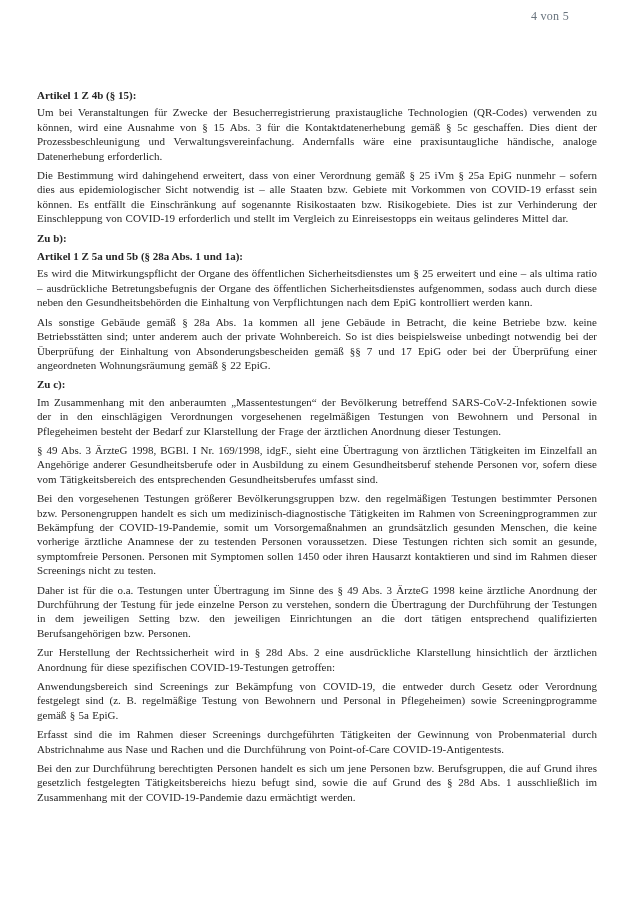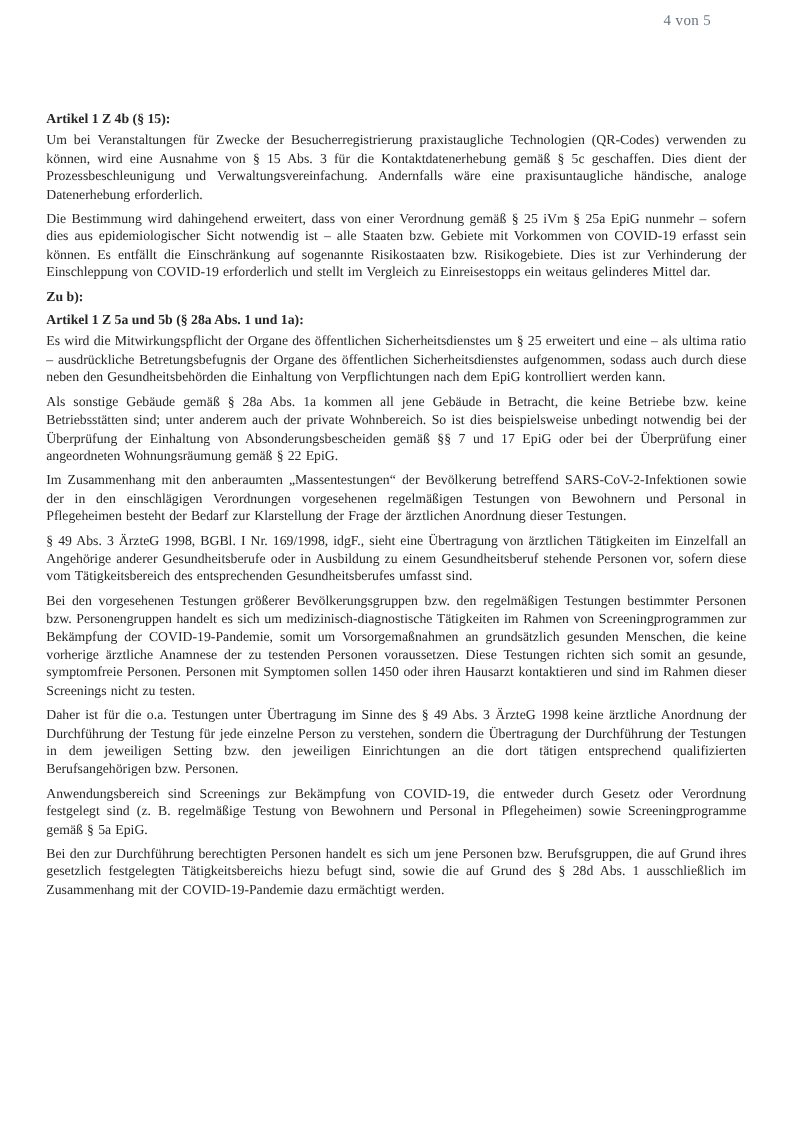--- a/index.html
+++ b/index.html
@@ -51,20 +51,23 @@
 <div class="page">
   <div class="page-number">4 von 5</div>
   <main class="doc-body">
       <div class="doc-heading">Artikel 1 Z 4b (§ 15):</div>
       <div class="doc-paragraph">Um bei Veranstaltungen für Zwecke der Besucherregistrierung praxistaugliche Technologien (QR-Codes) verwenden zu können, wird eine Ausnahme von § 15 Abs. 3 für die Kontaktdatenerhebung gemäß § 5c geschaffen. Dies dient der Prozessbeschleunigung und Verwaltungsvereinfachung. Andernfalls wäre eine praxisuntaugliche händische, analoge Datenerhebung erforderlich.</div>
       <div class="doc-paragraph">Die Bestimmung wird dahingehend erweitert, dass von einer Verordnung gemäß § 25 iVm § 25a EpiG nunmehr – sofern dies aus epidemiologischer Sicht notwendig ist – alle Staaten bzw. Gebiete mit Vorkommen von COVID-19 erfasst sein können. Es entfällt die Einschränkung auf sogenannte Risikostaaten bzw. Risikogebiete. Dies ist zur Verhinderung der Einschleppung von COVID-19 erforderlich und stellt im Vergleich zu Einreisestopps ein weitaus gelinderes Mittel dar.</div>
       <div class="doc-heading">Zu b):</div>
       <div class="doc-heading">Artikel 1 Z 5a und 5b (§ 28a Abs. 1 und 1a):</div>
       <div class="doc-paragraph">Es wird die Mitwirkungspflicht der Organe des öffentlichen Sicherheitsdienstes um § 25 erweitert und eine – als ultima ratio – ausdrückliche Betretungsbefugnis der Organe des öffentlichen Sicherheitsdienstes aufgenommen, sodass auch durch diese neben den Gesundheitsbehörden die Einhaltung von Verpflichtungen nach dem EpiG kontrolliert werden kann.</div>
       <div class="doc-paragraph">Als sonstige Gebäude gemäß § 28a Abs. 1a kommen all jene Gebäude in Betracht, die keine Betriebe bzw. keine Betriebsstätten sind; unter anderem auch der private Wohnbereich. So ist dies beispielsweise unbedingt notwendig bei der Überprüfung der Einhaltung von Absonderungsbescheiden gemäß §§ 7 und 17 EpiG oder bei der Überprüfung einer angeordneten Wohnungsräumung gemäß § 22 EpiG.</div>
+      <div class="doc-heading">Zu c):</div>
       <div class="doc-paragraph">Im Zusammenhang mit den anberaumten „Massentestungen“ der Bevölkerung betreffend SARS-CoV-2-Infektionen sowie der in den einschlägigen Verordnungen vorgesehenen regelmäßigen Testungen von Bewohnern und Personal in Pflegeheimen besteht der Bedarf zur Klarstellung der Frage der ärztlichen Anordnung dieser Testungen.</div>
       <div class="doc-paragraph">§ 49 Abs. 3 ÄrzteG 1998, BGBl. I Nr. 169/1998, idgF., sieht eine Übertragung von ärztlichen Tätigkeiten im Einzelfall an Angehörige anderer Gesundheitsberufe oder in Ausbildung zu einem Gesundheitsberuf stehende Personen vor, sofern diese vom Tätigkeitsbereich des entsprechenden Gesundheitsberufes umfasst sind.</div>
       <div class="doc-paragraph">Bei den vorgesehenen Testungen größerer Bevölkerungsgruppen bzw. den regelmäßigen Testungen bestimmter Personen bzw. Personengruppen handelt es sich um medizinisch-diagnostische Tätigkeiten im Rahmen von Screeningprogrammen zur Bekämpfung der COVID-19-Pandemie, somit um Vorsorgemaßnahmen an grundsätzlich gesunden Menschen, die keine vorherige ärztliche Anamnese der zu testenden Personen voraussetzen. Diese Testungen richten sich somit an gesunde, symptomfreie Personen. Personen mit Symptomen sollen 1450 oder ihren Hausarzt kontaktieren und sind im Rahmen dieser Screenings nicht zu testen.</div>
       <div class="doc-paragraph">Daher ist für die o.a. Testungen unter Übertragung im Sinne des § 49 Abs. 3 ÄrzteG 1998 keine ärztliche Anordnung der Durchführung der Testung für jede einzelne Person zu verstehen, sondern die Übertragung der Durchführung der Testungen in dem jeweiligen Setting bzw. den jeweiligen Einrichtungen an die dort tätigen entsprechend qualifizierten Berufsangehörigen bzw. Personen.</div>
+      <div class="doc-paragraph">Zur Herstellung der Rechtssicherheit wird in § 28d Abs. 2 eine ausdrückliche Klarstellung hinsichtlich der ärztlichen Anordnung für diese spezifischen COVID-19-Testungen getroffen:</div>
       <div class="doc-paragraph">Anwendungsbereich sind Screenings zur Bekämpfung von COVID-19, die entweder durch Gesetz oder Verordnung festgelegt sind (z. B. regelmäßige Testung von Bewohnern und Personal in Pflegeheimen) sowie Screeningprogramme gemäß § 5a EpiG.</div>
+      <div class="doc-paragraph">Erfasst sind die im Rahmen dieser Screenings durchgeführten Tätigkeiten der Gewinnung von Probenmaterial durch Abstrichnahme aus Nase und Rachen und die Durchführung von Point-of-Care COVID-19-Antigentests.</div>
       <div class="doc-paragraph">Bei den zur Durchführung berechtigten Personen handelt es sich um jene Personen bzw. Berufsgruppen, die auf Grund ihres gesetzlich festgelegten Tätigkeitsbereichs hiezu befugt sind, sowie die auf Grund des § 28d Abs. 1 ausschließlich im Zusammenhang mit der COVID-19-Pandemie dazu ermächtigt werden.</div>
     </main>
 </div>
 
 </body></html>

